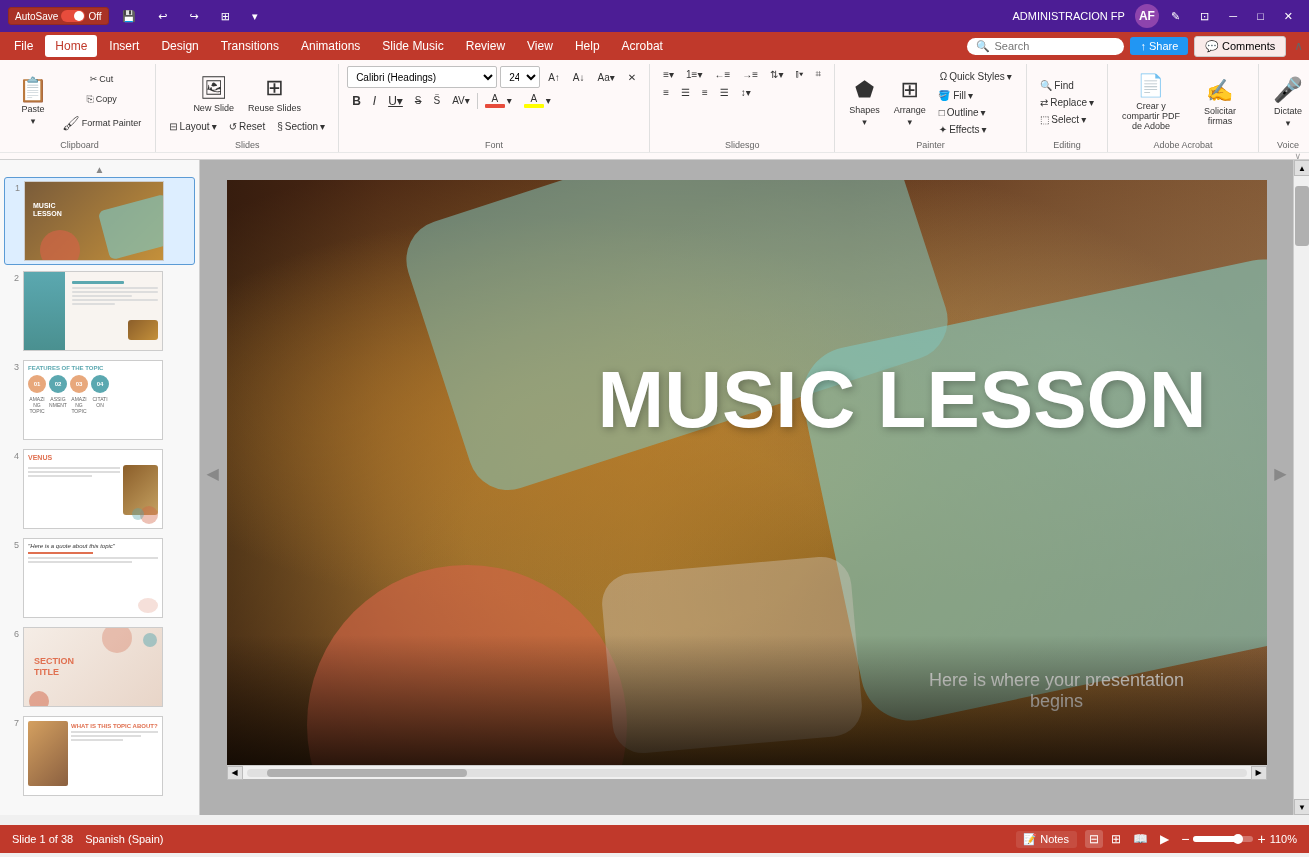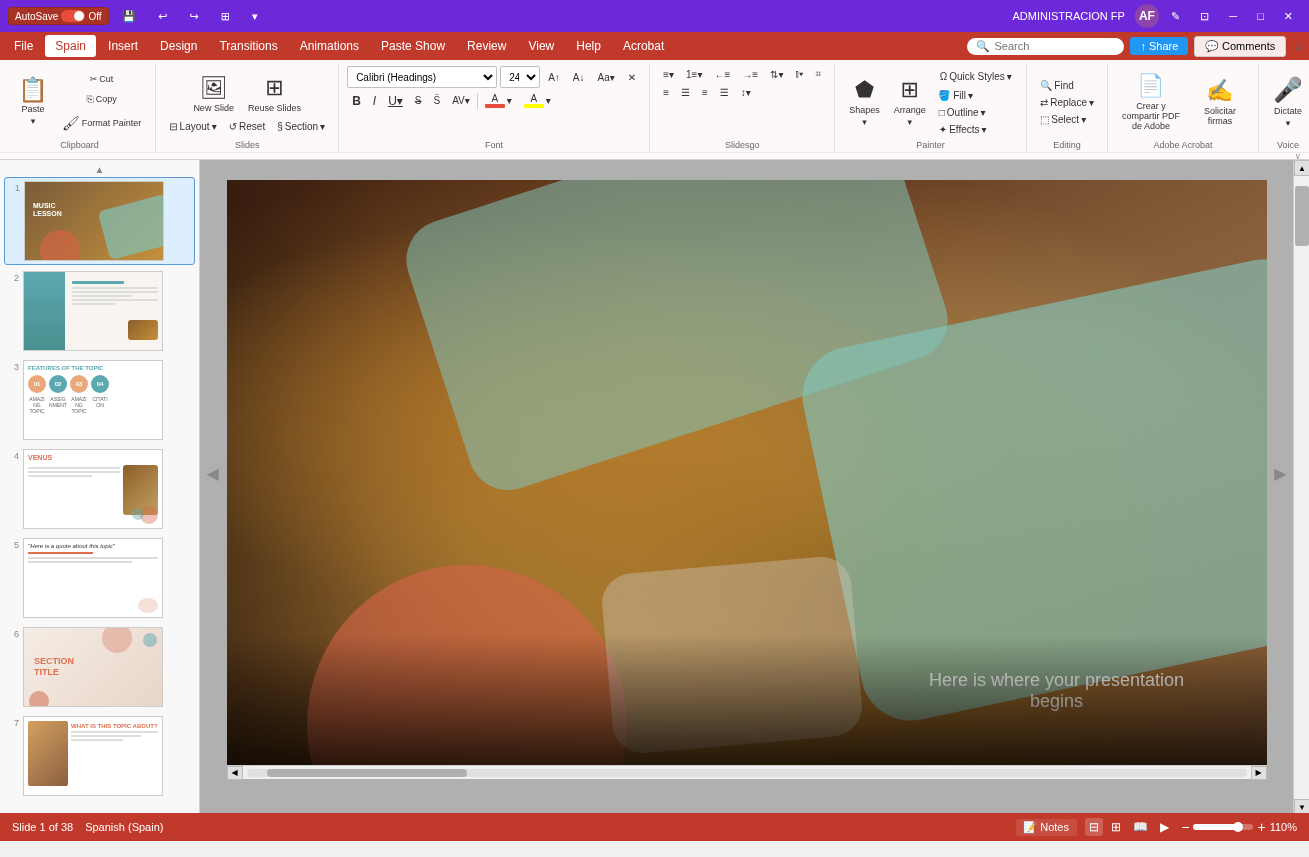--- a/index.html
+++ b/index.html
@@ -1,21 +1,21 @@
 <!DOCTYPE html>
 <html><head>
   <meta charset="utf-8">
   <style>
     * { margin: 0; padding: 0; box-sizing: border-box; }
     body { font-family: 'Segoe UI', Arial, sans-serif; font-size: 11px; background: #f0f0f0; width: 1309px; height: 857px; overflow: hidden; }
 
     
     .title-bar {
       height: 32px;
-      background: #6d28d9;
+      background: #4c1d95;
       display: flex;
       align-items: center;
       justify-content: space-between;
       padding: 0 8px;
       color: white;
     }
     .title-bar-left { display: flex; align-items: center; gap: 6px; }
     .title-bar-center { flex: 1; text-align: center; font-size: 12px; }
     .title-bar-right { display: flex; align-items: center; gap: 4px; }
     .autosave-btn {
@@ -191,21 +191,21 @@
     .status-bar {
       height: 28px;
       background: #c0392b;
       display: flex;
       align-items: center;
       justify-content: space-between;
       padding: 0 12px;
       color: white;
       font-size: 11px;
       position: fixed;
-      bottom: 16px;
+      bottom: 4px;
       width: 1309px;
     }
     .status-right { display: flex; align-items: center; gap: 8px; }
     .zoom-controls { display: flex; align-items: center; gap: 4px; }
     .zoom-btn { background: none; border: none; color: white; cursor: pointer; font-size: 14px; }
     .view-btns { display: flex; gap: 4px; }
     .view-btn { background: none; border: none; color: white; cursor: pointer; font-size: 12px; padding: 2px 4px; }
     .slide1-title {
       position: absolute;
       right: 60px; top: 180px;
@@ -368,26 +368,26 @@
     <button class="win-btn">✎</button>
     <button class="win-btn">⊡</button>
     <button class="win-btn">─</button>
     <button class="win-btn">□</button>
     <button class="win-btn close">✕</button>
   </div>
 </div>
 
 <div class="menu-bar">
   <div class="menu-item">File</div>
-  <div class="menu-item active">Spain</div>
+  <div class="menu-item active">Home</div>
   <div class="menu-item">Insert</div>
   <div class="menu-item">Design</div>
   <div class="menu-item">Transitions</div>
   <div class="menu-item">Animations</div>
-  <div class="menu-item">Paste Show</div>
+  <div class="menu-item">Slide Music</div>
   <div class="menu-item">Review</div>
   <div class="menu-item">View</div>
   <div class="menu-item">Help</div>
   <div class="menu-item">Acrobat</div>
   <div style="margin-left:auto; display:flex; gap:6px; align-items:center;">
     <div style="background:white; border-radius:12px; padding:2px 10px; display:flex; align-items:center; gap:4px;">
       <span style="color:#666; font-size:11px;">🔍</span>
       <input type="text" placeholder="Search" style="border: none; outline: none; font-size: 11px; width: 120px; background: transparent;">
     </div>
     <button class="share-btn">
@@ -760,20 +760,23 @@
           </div>
 
           <div style="position:absolute; top:-30px; left:200px; width:500px; height:280px; background:rgba(130,195,185,0.55); border-radius:40px; transform:rotate(-18deg);"></div>
 
           <div style="position:absolute; top:120px; right:-80px; width:520px; height:380px; background:rgba(130,195,185,0.65); border-radius:50px; transform:rotate(-12deg);"></div>
 
           <div style="position:absolute; bottom:-120px; left:80px; width:320px; height:320px; background:rgba(210,100,70,0.65); border-radius:50%;"></div>
 
           <div style="position:absolute; bottom:20px; left:380px; width:250px; height:180px; background:rgba(210,200,190,0.4); border-radius:30px; transform:rotate(-5deg);"></div>
 
+          <div class="slide1-title">
+            <div style="display:block;">MUSIC LESSON</div>
+          </div>
 
           <div class="slide1-subtitle">
             <div style="max-width:260px; text-align:center;">Here is where your presentation begins</div>
           </div>
 
           <div style="position:absolute; bottom:0; left:0; right:0; height:130px; background:linear-gradient(to top, rgba(10,5,0,0.8), transparent);"></div>
 
         </div>
 
         <div style="position:absolute; right:-20px; top:50%; transform:translateY(-50%); color:#888; font-size:16px; cursor:pointer; user-select:none;">▶</div>

